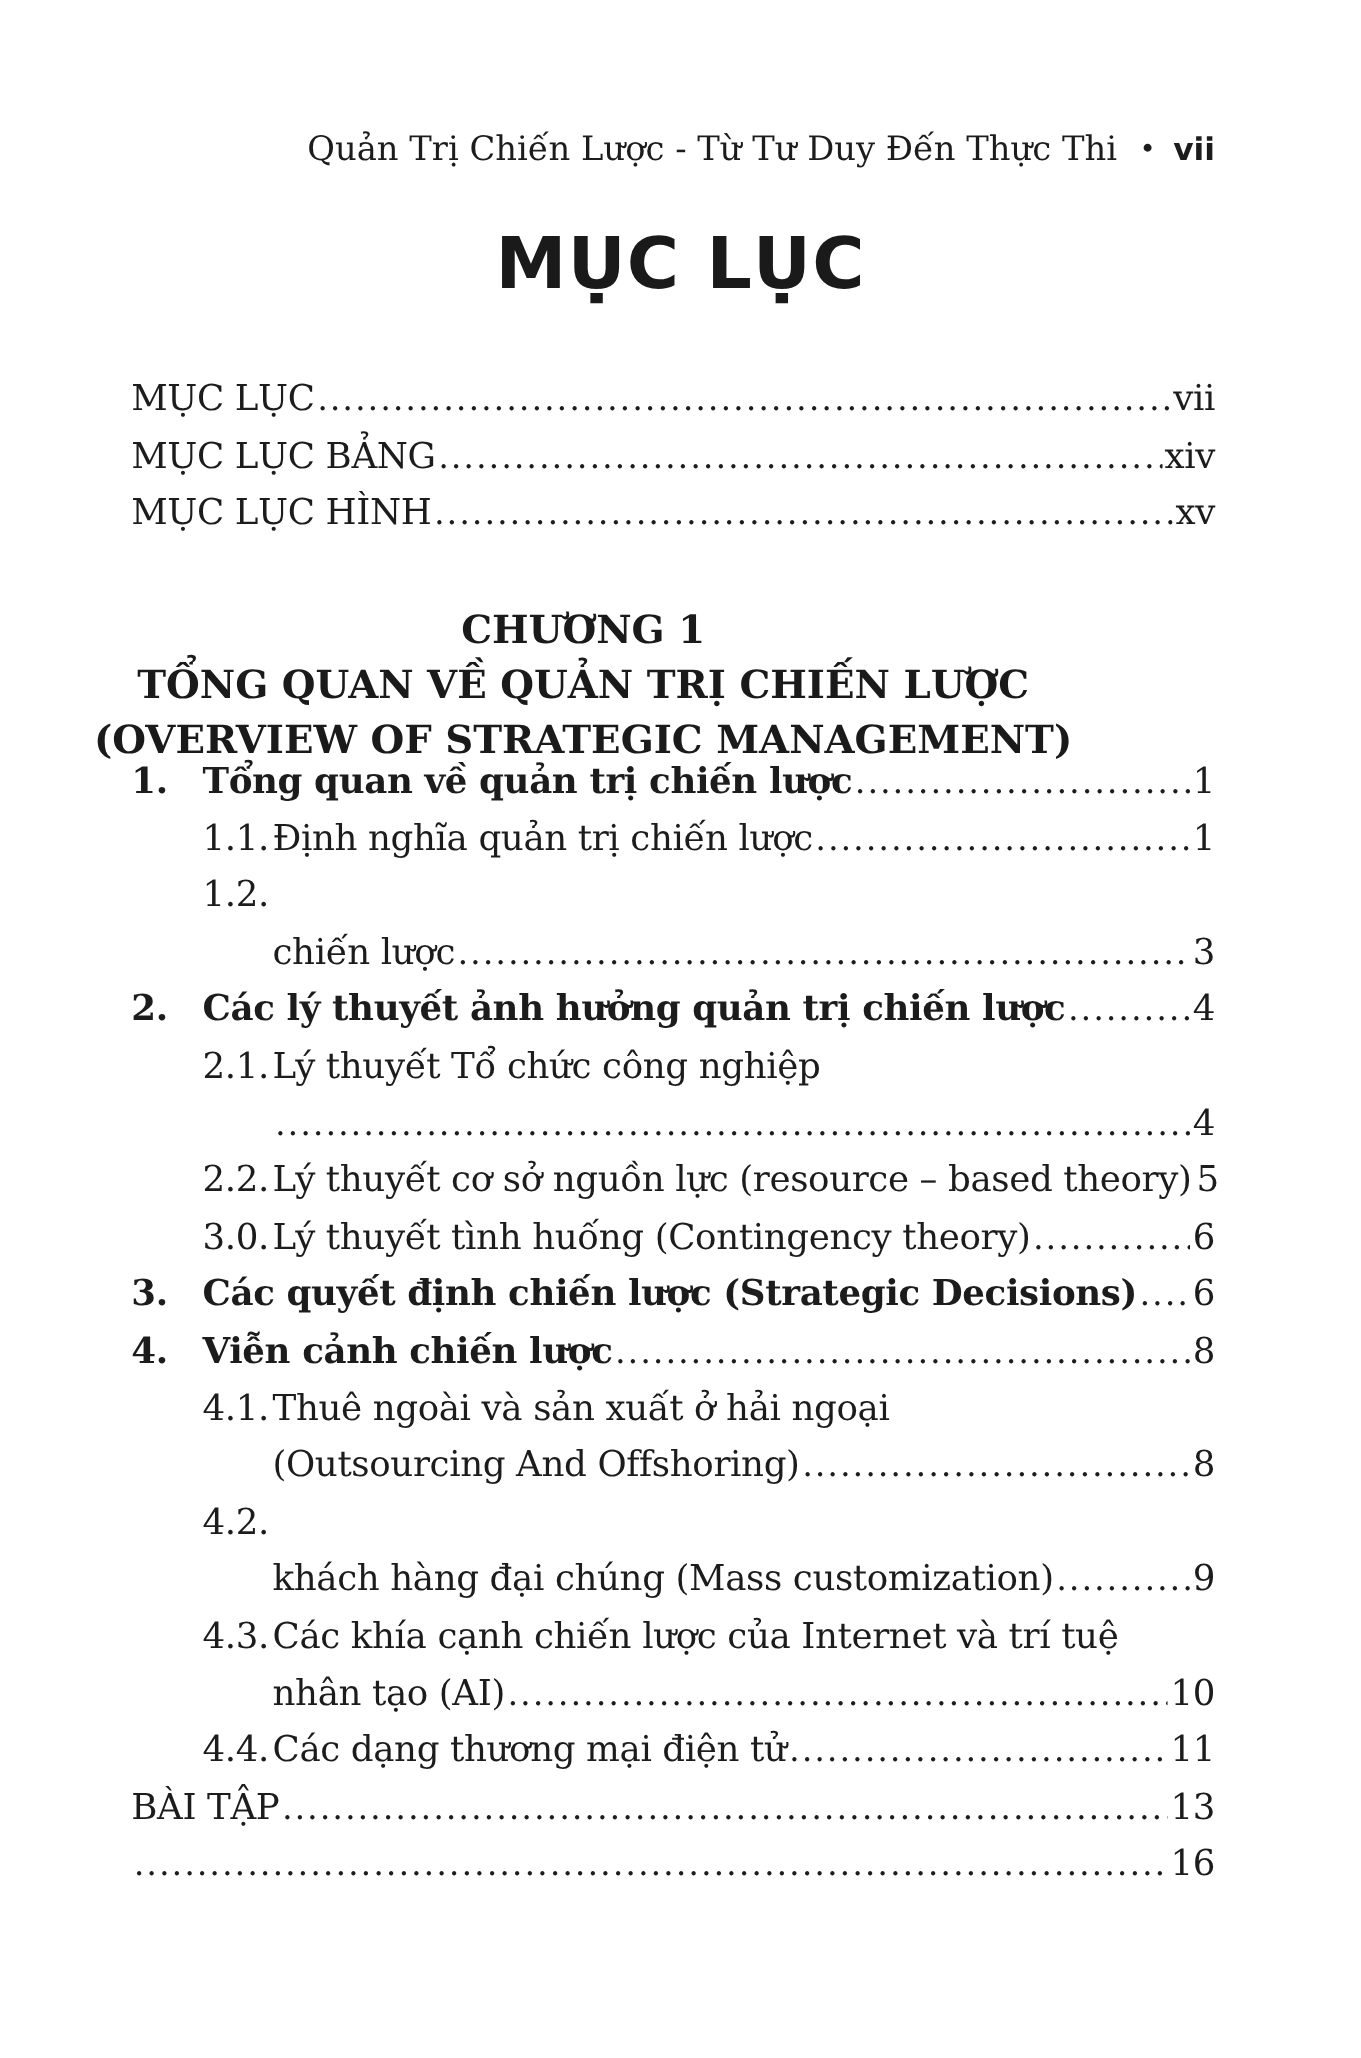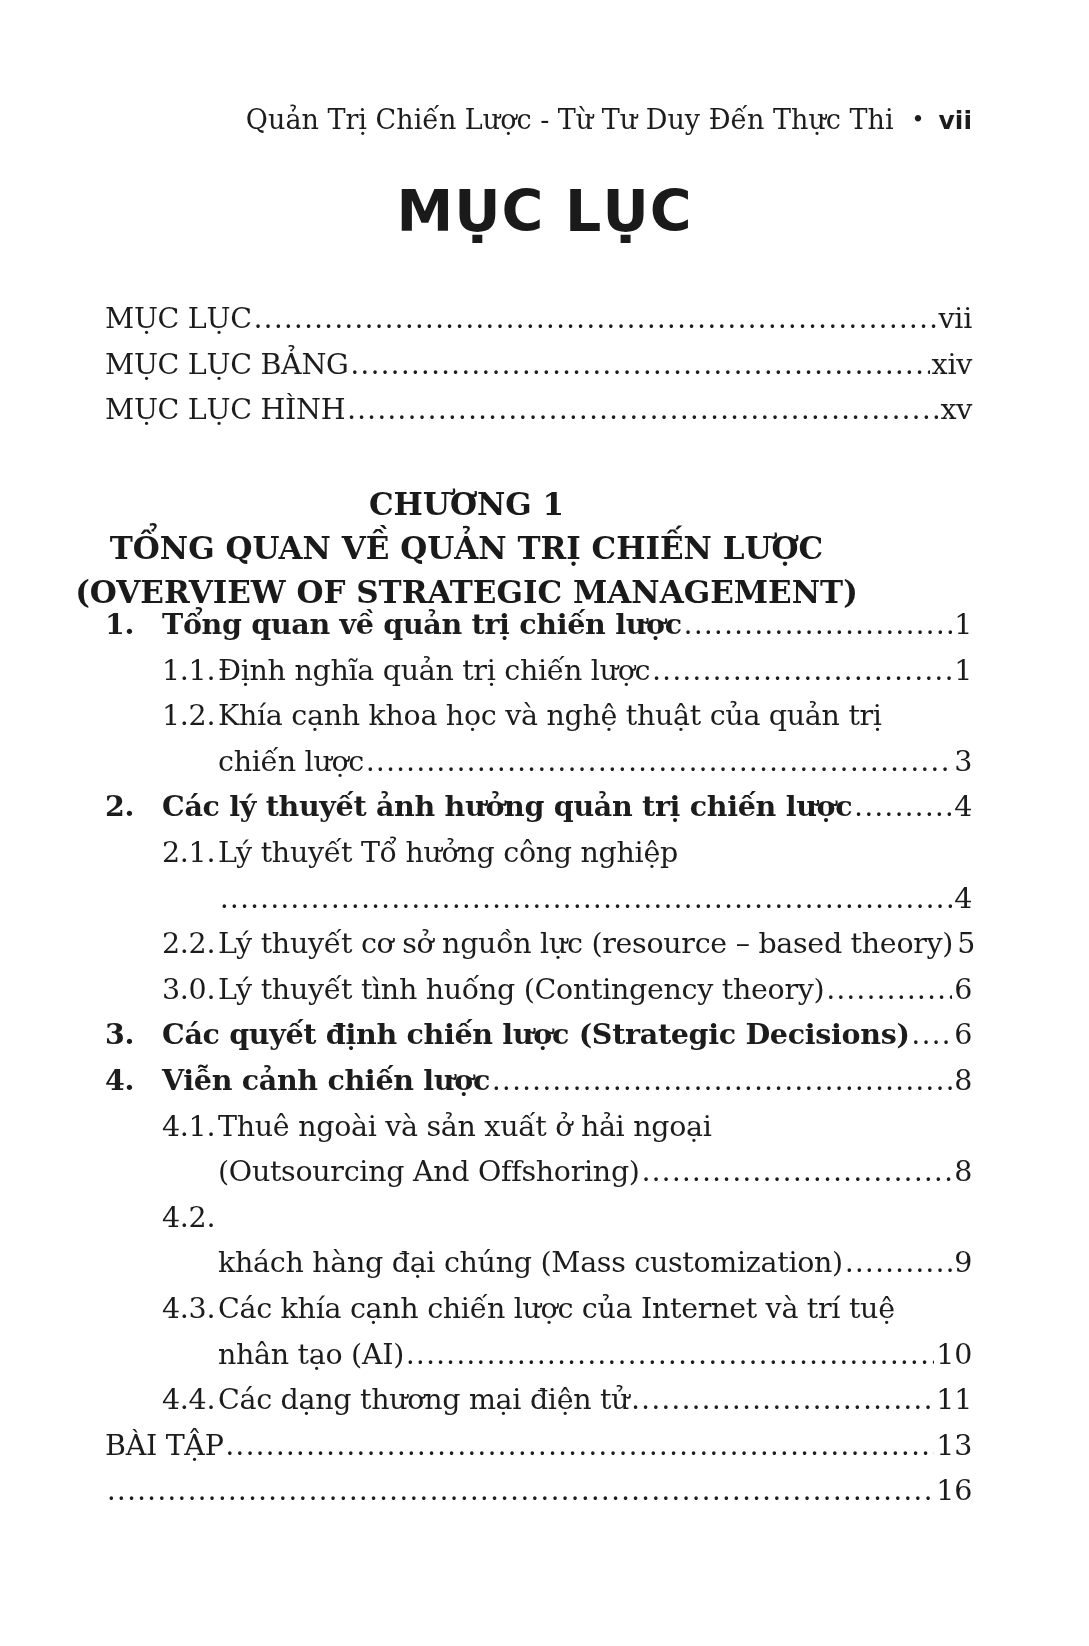--- a/index.html
+++ b/index.html
@@ -152,36 +152,35 @@
         <span class="pg">1</span>
       </div>
       <div class="toc-row lvl2">
         <span class="num">1.1.</span>
         <span class="label">Định nghĩa quản trị chiến lược</span>
         <span class="dots"></span>
         <span class="pg">1</span>
       </div>
       <div class="toc-row lvl2">
         <span class="num">1.2.</span>
-        <span class="label">Khía cạnh khoa học và nghệ thuật của quản trị</span>
       </div>
       <div class="toc-row lvl3">
         <span class="label">chiến lược</span>
         <span class="dots"></span>
         <span class="pg">3</span>
       </div>
       <div class="toc-row lvl1 bold">
         <span class="num">2.</span>
         <span class="label">Các lý thuyết ảnh hưởng quản trị chiến lược</span>
         <span class="dots"></span>
         <span class="pg">4</span>
       </div>
       <div class="toc-row lvl2">
         <span class="num">2.1.</span>
-        <span class="label">Lý thuyết Tổ hưởng công nghiệp</span>
+        <span class="label">Lý thuyết Tổ chức công nghiệp</span>
       </div>
       <div class="toc-row lvl3">
         <span class="dots"></span>
         <span class="pg">4</span>
       </div>
       <div class="toc-row lvl2">
         <span class="num">2.2.</span>
         <span class="label">Lý thuyết cơ sở nguồn lực (resource – based theory)</span>
         <span class="dots"></span>
         <span class="pg">5</span>

